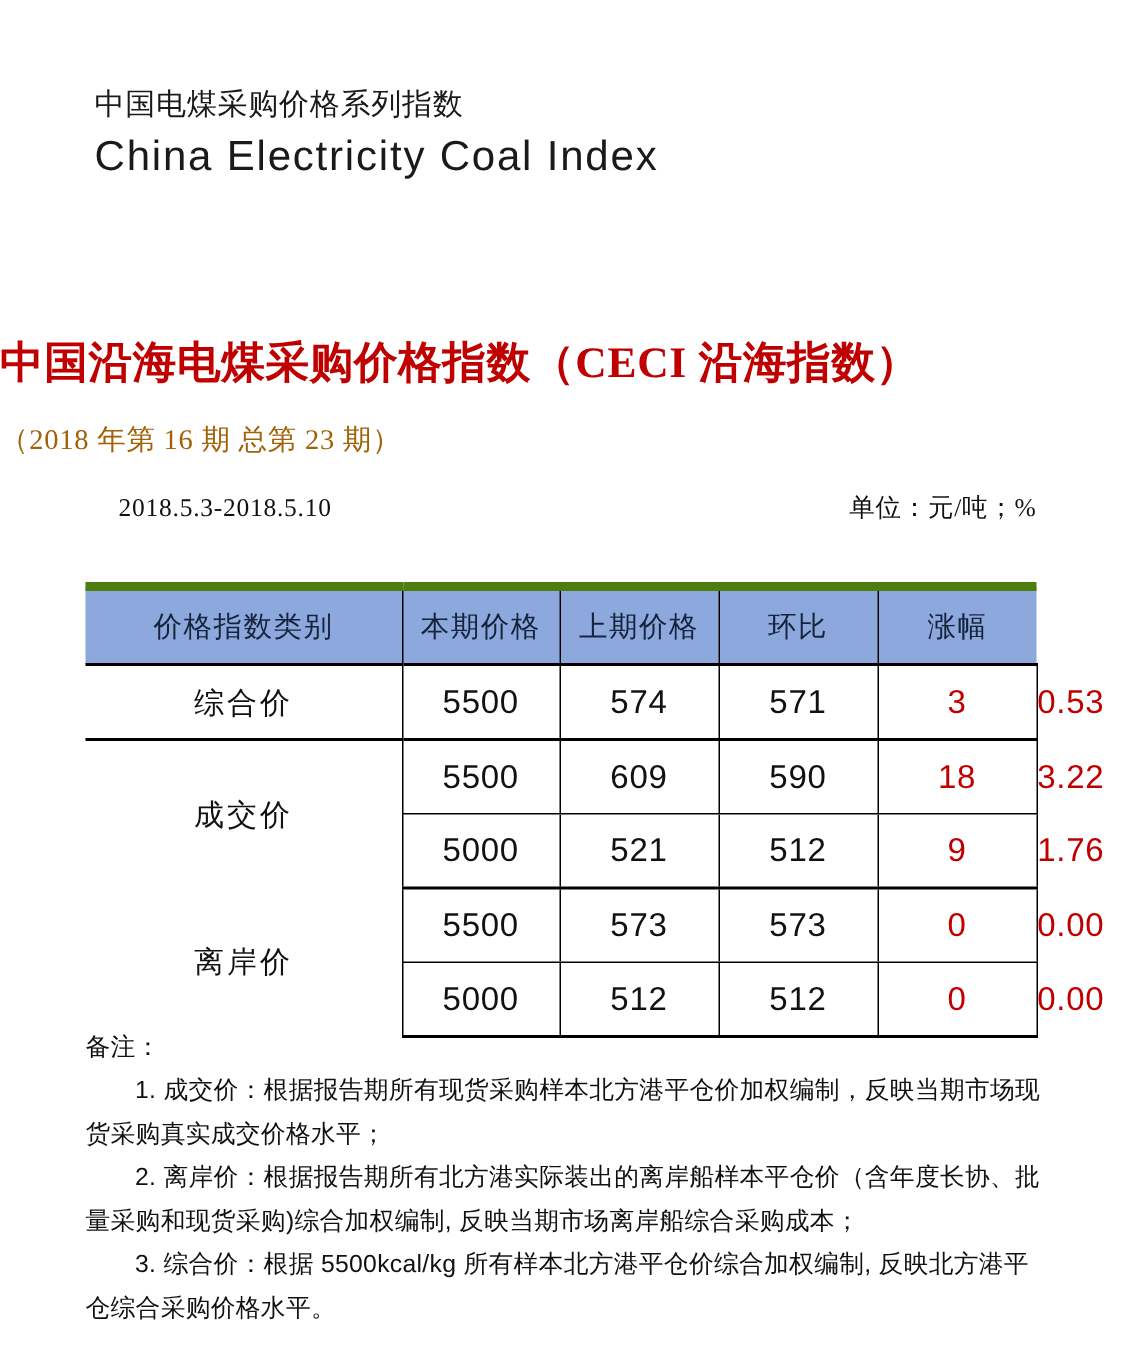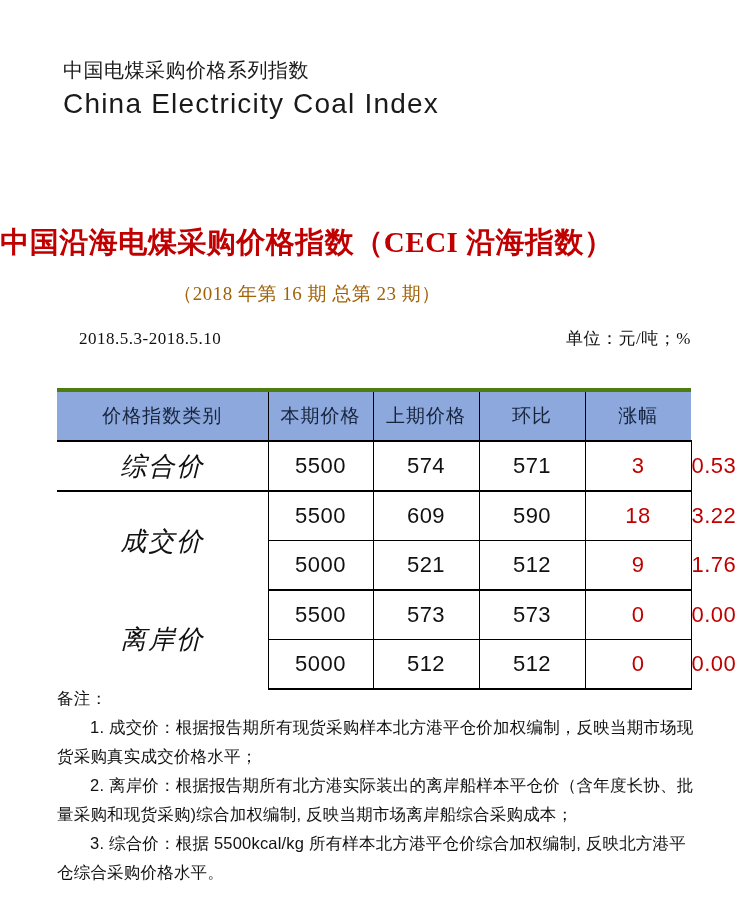--- a/index.html
+++ b/index.html
@@ -40,21 +40,21 @@
     white-space: nowrap;
     margin-top: 4px;
   }
 
   
   .title-block {
     position: absolute;
     left: 0;
     top: 222px;
     width: 614px;
-    text-align: center;
+    text-align: left;
   }
   .doc-title {
     font-family: "Liberation Serif", "DejaVu Serif", serif;
     font-weight: bold;
     font-size: 29px;
     line-height: 40px;
     color: #c00000;
     letter-spacing: 0.5px;
     white-space: nowrap;
   }
@@ -107,38 +107,37 @@
   }
 
   thead th {
     background: #8ca8dc;
     height: 48px;
     font-family: "Liberation Sans", "DejaVu Sans", sans-serif;
     font-weight: normal;
     font-size: 19px;
     color: #16233c;
     letter-spacing: 1px;
-    border-top: 4px solid #4d7c0f;
+    border-top: 6px solid #4d7c0f;
     border-bottom: 2px solid #000000;
     border-left: 1.5px solid #000000;
   }
   thead th:first-child { border-left: none; }
 
   tbody td {
     height: 48px;
     font-family: "Liberation Sans", "DejaVu Sans", sans-serif;
     font-size: 22px;
     color: #111111;
     border-left: 1px solid #000000;
   }
   tbody td.label-cell {
     border-left: none;
-    font-size: 26px;
+    font-size: 20px;
     letter-spacing: 2px;
-    font-style: italic;
   }
   tbody td.num { letter-spacing: 0.5px; }
   tbody td.red { color: #c00000; }
 
   
   tr.group-end > td { border-bottom: 2px solid #000000; }
   
   tr.inner-split > td.inner-line { border-bottom: 1px solid #000000; }
 
   

